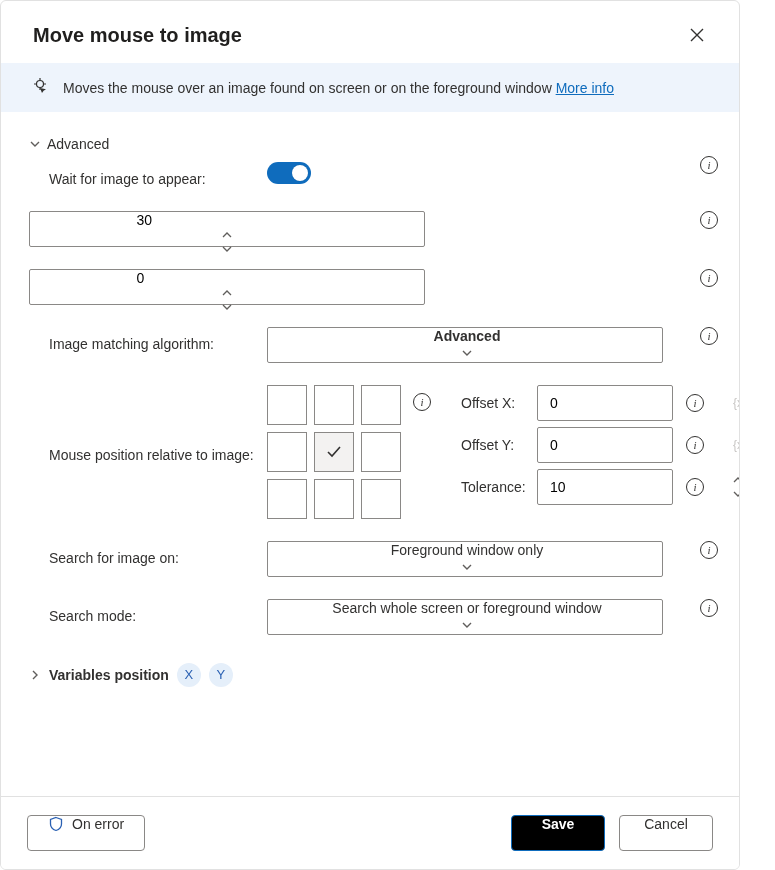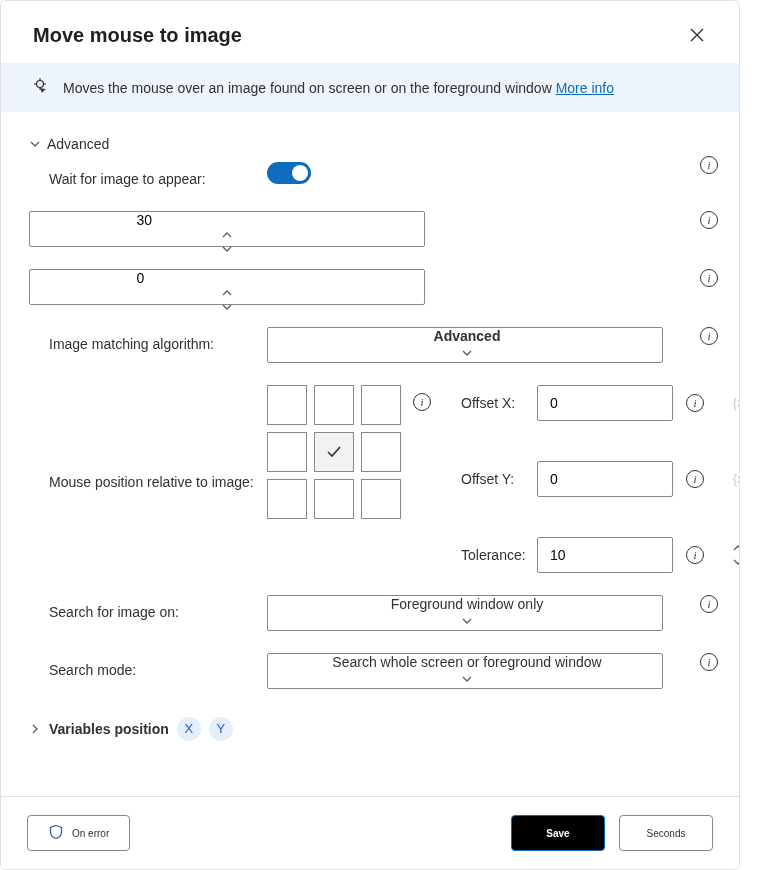--- a/index.html
+++ b/index.html
@@ -31,38 +31,38 @@
   .spin { width:26px; display:flex; flex-direction:column; align-items:center; justify-content:center; gap:0; border-left:0; }
   .spin .sp { width:100%; height:14px; display:flex; align-items:center; justify-content:center; cursor:pointer; color:#605e5c; }
   .select-box { width:396px; padding:0 10px 0 14px; cursor:pointer; justify-content:space-between; font-weight:600; }
   .select-box.normal { font-weight:400; }
   .select-box .chev { color:#605e5c; }
   
   .pos-grid { display:grid; grid-template-columns:repeat(3,40px); grid-template-rows:repeat(3,40px); gap:7px; }
   .pos-cell { border:1px solid #8a8886; background:#fff; cursor:pointer; display:flex; align-items:center; justify-content:center; }
   .pos-cell.selected { background:#f3f2f1; border:1px solid #8a8886; }
   
-  .offset-col { display:flex; flex-direction:column; gap:40px; margin-left:30px; }
+  .offset-col { display:flex; flex-direction:column; gap:6px; margin-left:30px; }
   .offset-row { display:flex; align-items:center; }
   .offset-row .olbl { width:76px; color:#323130; }
   .small-box { border:1px solid #8a8886; border-radius:2px; height:36px; width:136px; display:flex; align-items:center; padding:0 8px 0 10px; background:#fff; }
   .small-box input { border:0; outline:0; flex:1; font-size:14px; background:transparent; }
   .var-chip { color:#c8c6c4; font-size:12px; }
   .small-box.spin-only { justify-content:space-between; }
   .small-box.spin-only .spin { border:0; }
   .pos-row { align-items:center; }
   .pos-row .ctrl { align-items:flex-start; }
   .pos-row .mid-help { align-self:flex-start; margin:8px 0 0 12px; }
   
   .vars-head { display:flex; align-items:center; gap:8px; padding:6px 0; cursor:pointer; }
   .vars-head .vlbl { font-weight:600; font-size:14px; }
   .pill { background:#e5effa; color:#2b61b3; border-radius:50%; width:24px; height:24px; display:flex; align-items:center; justify-content:center; font-size:13px; font-weight:400; }
   
   .footer { border-top:1px solid #e1e1e1; padding:18px 26px; display:flex; align-items:center; justify-content:space-between; background:#fff; }
-  .btn { height:36px; padding:0 20px; border-radius:4px; font-size:10px; cursor:pointer; display:flex; align-items:center; justify-content:center; }
+  .btn { height:36px; padding:0 20px; border-radius:4px; font-size:14px; cursor:pointer; display:flex; justify-content:center; }
   .btn-outline { border:1px solid #8a8886; background:#fff; color:#323130; gap:8px; }
   .btn-primary { border:1px solid #0f6cbd; background:#000000; color:#fff; font-weight:600; min-width:94px; }
   .btn-secondary { border:1px solid #8a8886; background:#fff; color:#323130; min-width:94px; }
   .footer-right { display:flex; gap:14px; }
   .shield { color:#2b61b3; }
 </style>
 </head>
 <body>
 
 <div class="dialog">
@@ -289,18 +289,18 @@
             <path d="M8 1.5 L13.5 3.5 V8 C13.5 11 11 13.5 8 14.5 C5 13.5 2.5 11 2.5 8 V3.5 Z"></path>
           </svg>
       </span>
       <span>On error</span>
     </div>
     <div class="footer-right">
       <div class="btn btn-primary">
           <span>Save</span>
         </div>
       <div class="btn btn-secondary">
-          <span>Seconds</span>
+          <span>Cancel</span>
         </div>
     </div>
   </div>
 
 </div>
 
 </body></html>

